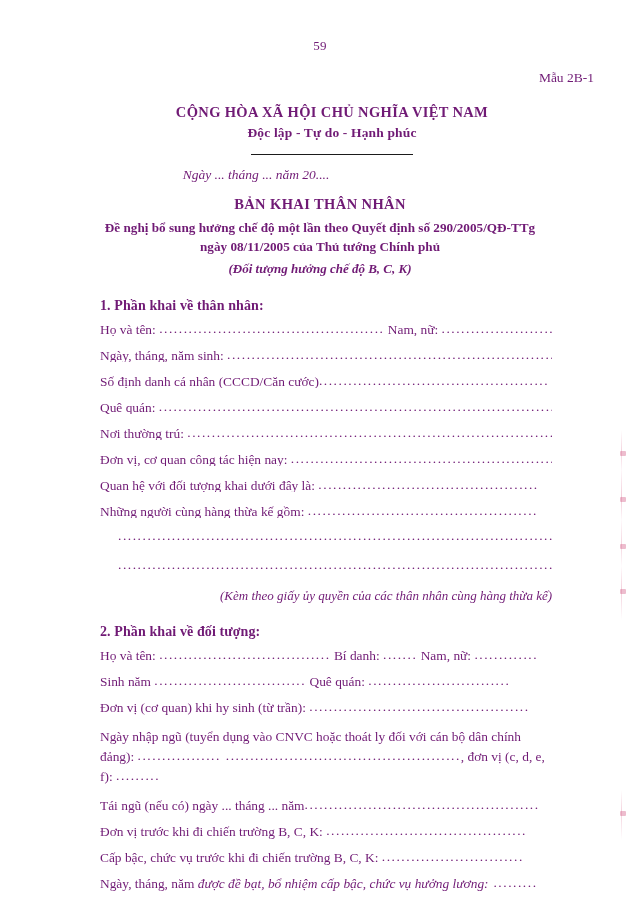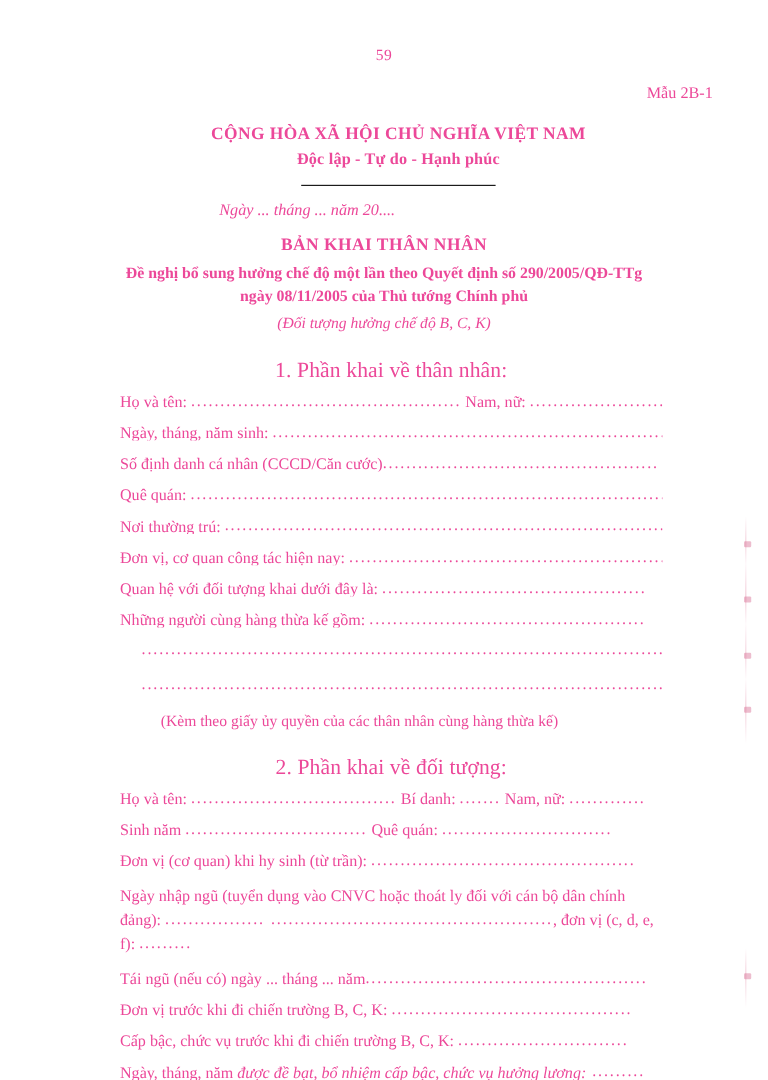--- a/index.html
+++ b/index.html
@@ -7,21 +7,21 @@
     margin: 0;
     padding: 0;
     background: #ffffff;
   }
   .page {
     position: relative;
     width: 640px;
     height: 900px;
     background: #ffffff;
     font-family: "Liberation Serif", "DejaVu Serif", serif;
-    color: #ec4899;
+    color: #701a75;
     overflow: hidden;
     box-sizing: border-box;
   }
 
   
   .page-number {
     position: absolute;
     top: 38px;
     left: 0;
     width: 640px;
@@ -96,36 +96,35 @@
   .title-sub {
     font-size: 13.2px;
     font-weight: bold;
     margin-top: 5px;
     line-height: 1.45;
   }
   .title-note {
     font-size: 13px;
     font-style: italic;
     margin-top: 4px;
-    font-weight: normal;
+    font-weight: bold;
   }
 
   
   .body-area {
     position: absolute;
     top: 298px;
     left: 100px;
     width: 452px;
   }
   .section-heading {
-    font-size: 18px;
-    font-weight: normal;
+    font-size: 14px;
+    font-weight: bold;
     margin: 0 0 9px 0;
     letter-spacing: .1px;
-    text-align: center;
   }
   .section-heading.second {
     margin-top: 20px;
   }
 
   .field {
     font-size: 13.4px;
     line-height: 1.0;
     margin-bottom: 12.6px;
     white-space: nowrap;
@@ -155,21 +154,22 @@
 
   
   .field.wrap {
     white-space: normal;
     line-height: 1.48;
   }
 
   
   .attach-note {
     font-size: 13px;
-    text-align: left;
+    font-style: italic;
+    text-align: right;
     margin: 2px 0 9px 0;
     padding-left: 34px;
   }
 
   
   .scan-edge {
     position: absolute;
     top: 0;
     right: 18px;
     width: 1px;

